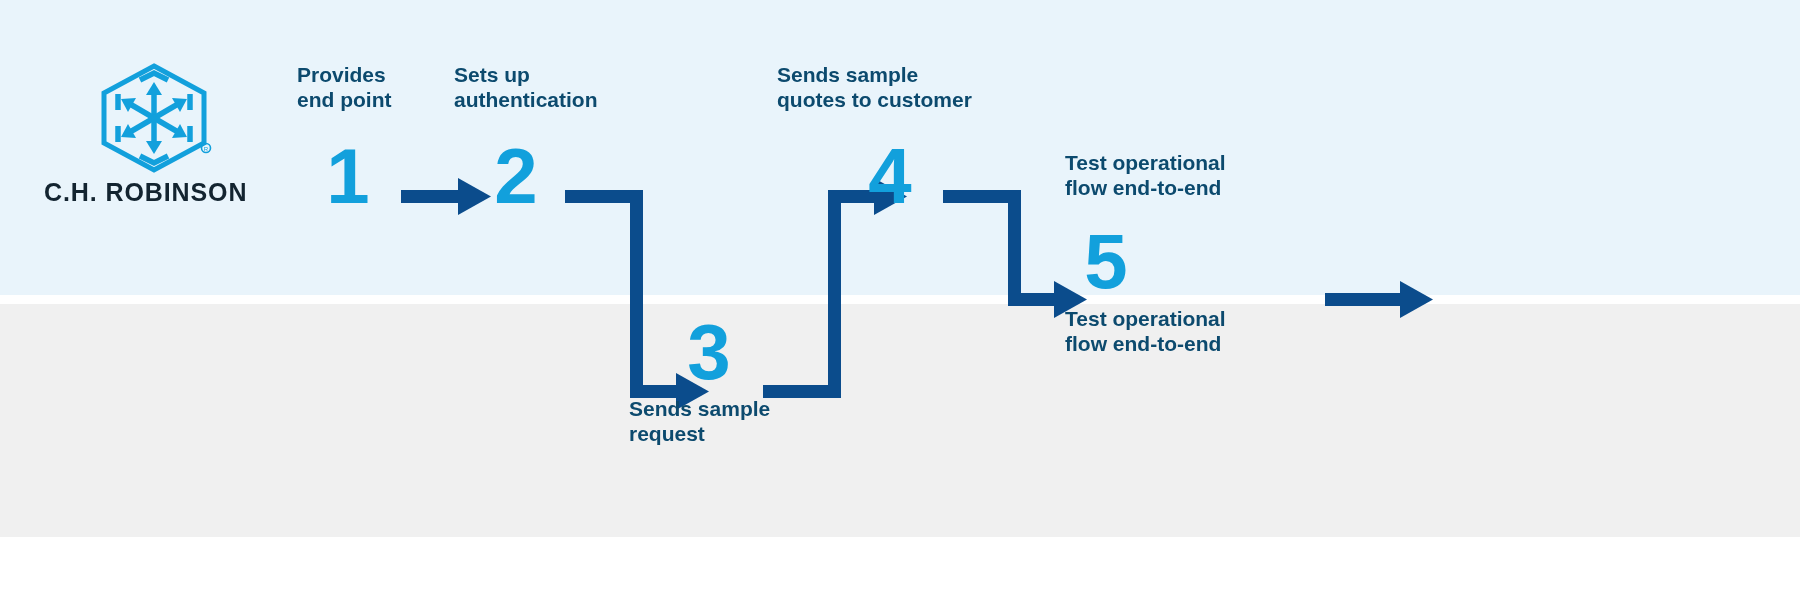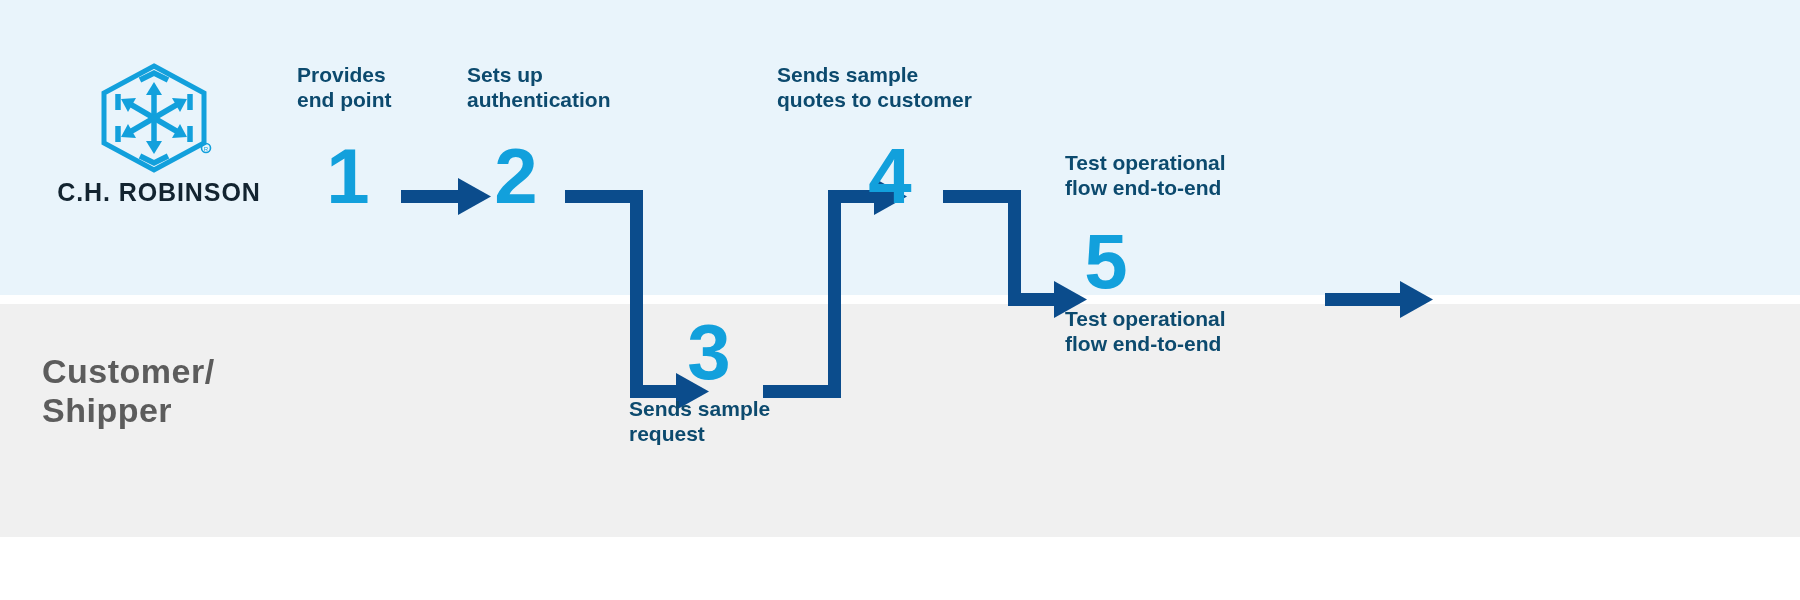--- a/index.html
+++ b/index.html
@@ -54,21 +54,21 @@
     width: 120px;
     height: 112px;
   }
   .logo-wrap svg { display: block; }
 
   .logo-text {
     position: absolute;
     left: 44px;
     top: 178px;
     width: 230px;
-    text-align: center;
+    text-align: left;
     font-family: "Liberation Sans", sans-serif;
     font-weight: 700;
     font-size: 25px;
     letter-spacing: 0.9px;
     color: #132430;
     white-space: nowrap;
   }
 
   
   .lane-label {
@@ -105,21 +105,21 @@
   .cap {
     position: absolute;
     font-family: "Liberation Sans", sans-serif;
     font-weight: 700;
     font-size: 21px;
     line-height: 25px;
     color: #0c4a6e;
     white-space: pre-line;
   }
   .cap1 { left: 297px; top: 62px; }
-  .cap2 { left: 467px; top: 62px; }
+  .cap2 { left: 454px; top: 62px; }
   .cap3 { left: 629px; top: 396px; }
   .cap4 { left: 777px; top: 62px; }
   .cap5a { left: 1065px; top: 150px; }
   .cap5b { left: 1065px; top: 306px; }
 
   
   .golive {
     position: absolute;
     left: 1508px;
     top: 186px;
@@ -184,22 +184,20 @@
         <polyline points="94,64 94,80"></polyline>
         <polyline points="44,18 58,11 72,18"></polyline>
         <polyline points="44,94 58,101 72,94"></polyline>
       </g>
       <circle cx="110" cy="86" r="4.5" fill="none" stroke="#12a0dc" stroke-width="1.6"></circle>
       <text x="110" y="89" font-size="6" fill="#12a0dc" text-anchor="middle" font-family="Liberation Sans, sans-serif">R</text>
     </svg>
   </div>
   <div class="logo-text">C.H. ROBINSON</div>
 
-  <div class="lane-label">Customer/
-Shipper</div>
 
   <svg class="conn-layer" width="1800" height="600" viewBox="0 0 1800 600" xmlns="http://www.w3.org/2000/svg">
     <g fill="#0b4c8c" stroke="none">
 
       <g>
         <rect x="401" y="190" width="64" height="13"></rect>
         <polygon points="458,178 491,196.5 458,215"></polygon>
       </g>
 
       <g>

